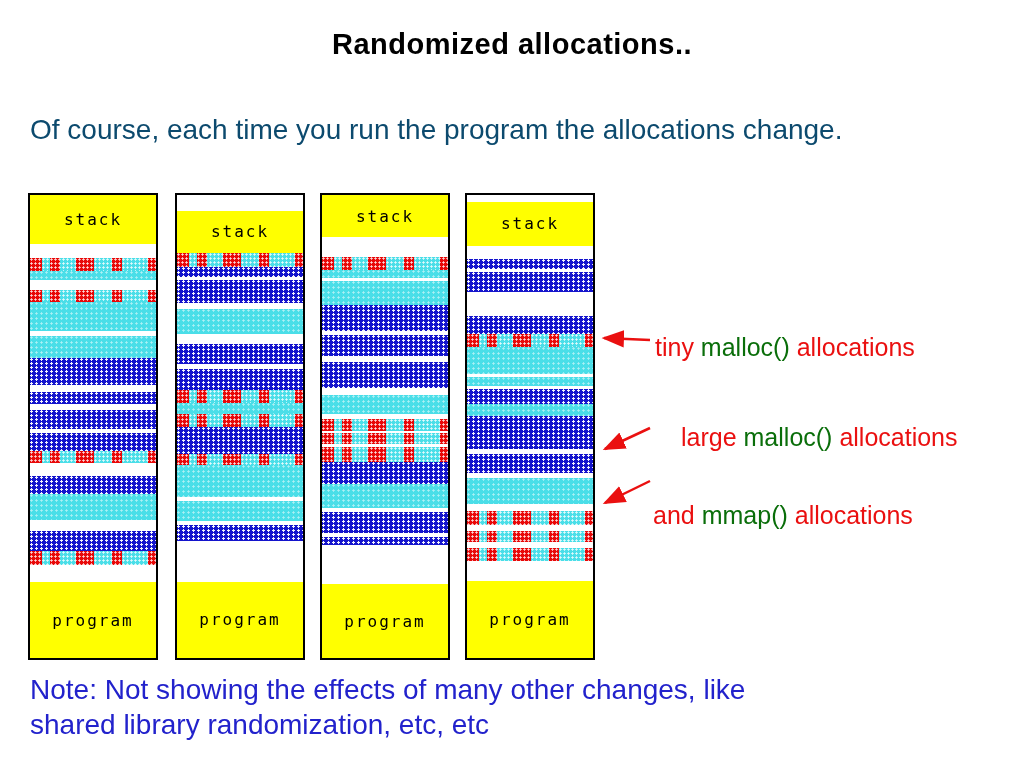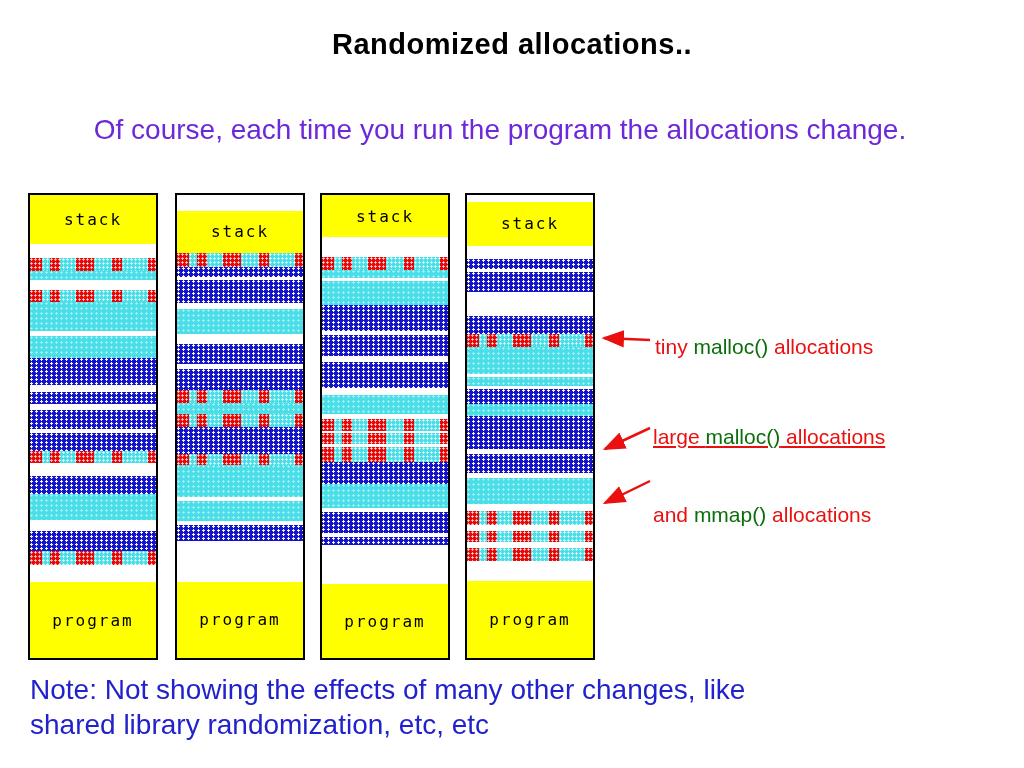--- a/index.html
+++ b/index.html
@@ -7,21 +7,21 @@
     width:1024px;height:768px;position:relative;background:#ffffff;overflow:hidden;
     font-family:"Liberation Sans",sans-serif;
   }
   
   .title{
     position:absolute;left:0;top:28px;width:1024px;text-align:center;
     font-size:29px;font-weight:bold;color:#000;letter-spacing:.5px;
   }
   .intro{
     position:absolute;left:30px;top:114px;width:940px;
-    font-size:28px;color:#6d28d9;text-align:center;
+    font-size:28px;color:#0c4a6e;
   }
   .note{
     position:absolute;left:30px;top:672px;width:940px;
     font-size:28px;color:#2222CC;line-height:35px;
   }
   
   .memcol{
     position:absolute;top:193px;height:463px;width:126px;
     border:2px solid #000;background:#fff;
     display:flex;flex-direction:column;
@@ -51,24 +51,24 @@
         #E80808 20px 30px, rgba(0,0,0,0) 30px 46px,
         #E80808 46px 64px, rgba(0,0,0,0) 64px 82px,
         #E80808 82px 92px, rgba(0,0,0,0) 92px 118px);
     background-size:4px 4px, auto;
   }
   .band-stack,.band-program{
     background:#FFFF00;display:flex;align-items:center;justify-content:center;
     font-family:"DejaVu Sans Mono",monospace;font-size:16px;letter-spacing:2px;color:#000;
   }
   
-  .ann{position:absolute;font-size:21px;color:#EA1010;line-height:34px;white-space:nowrap;}
+  .ann{position:absolute;font-size:25px;color:#EA1010;line-height:34px;white-space:nowrap;}
   .ann .code{color:#0A6E0A;}
   .ann1{left:655px;top:330px;}
-  .ann2{left:653px;top:420px;text-decoration:underline;}
+  .ann2{left:681px;top:420px;}
   .ann3{left:653px;top:498px;}
   .arrows{position:absolute;left:0;top:0;width:1024px;height:768px;pointer-events:none;}
 </style>
 </head>
 <body>
 
 <div class="title">Randomized allocations..</div>
 
 <div class="intro">Of course, each time you run the program the allocations change.</div>
 

